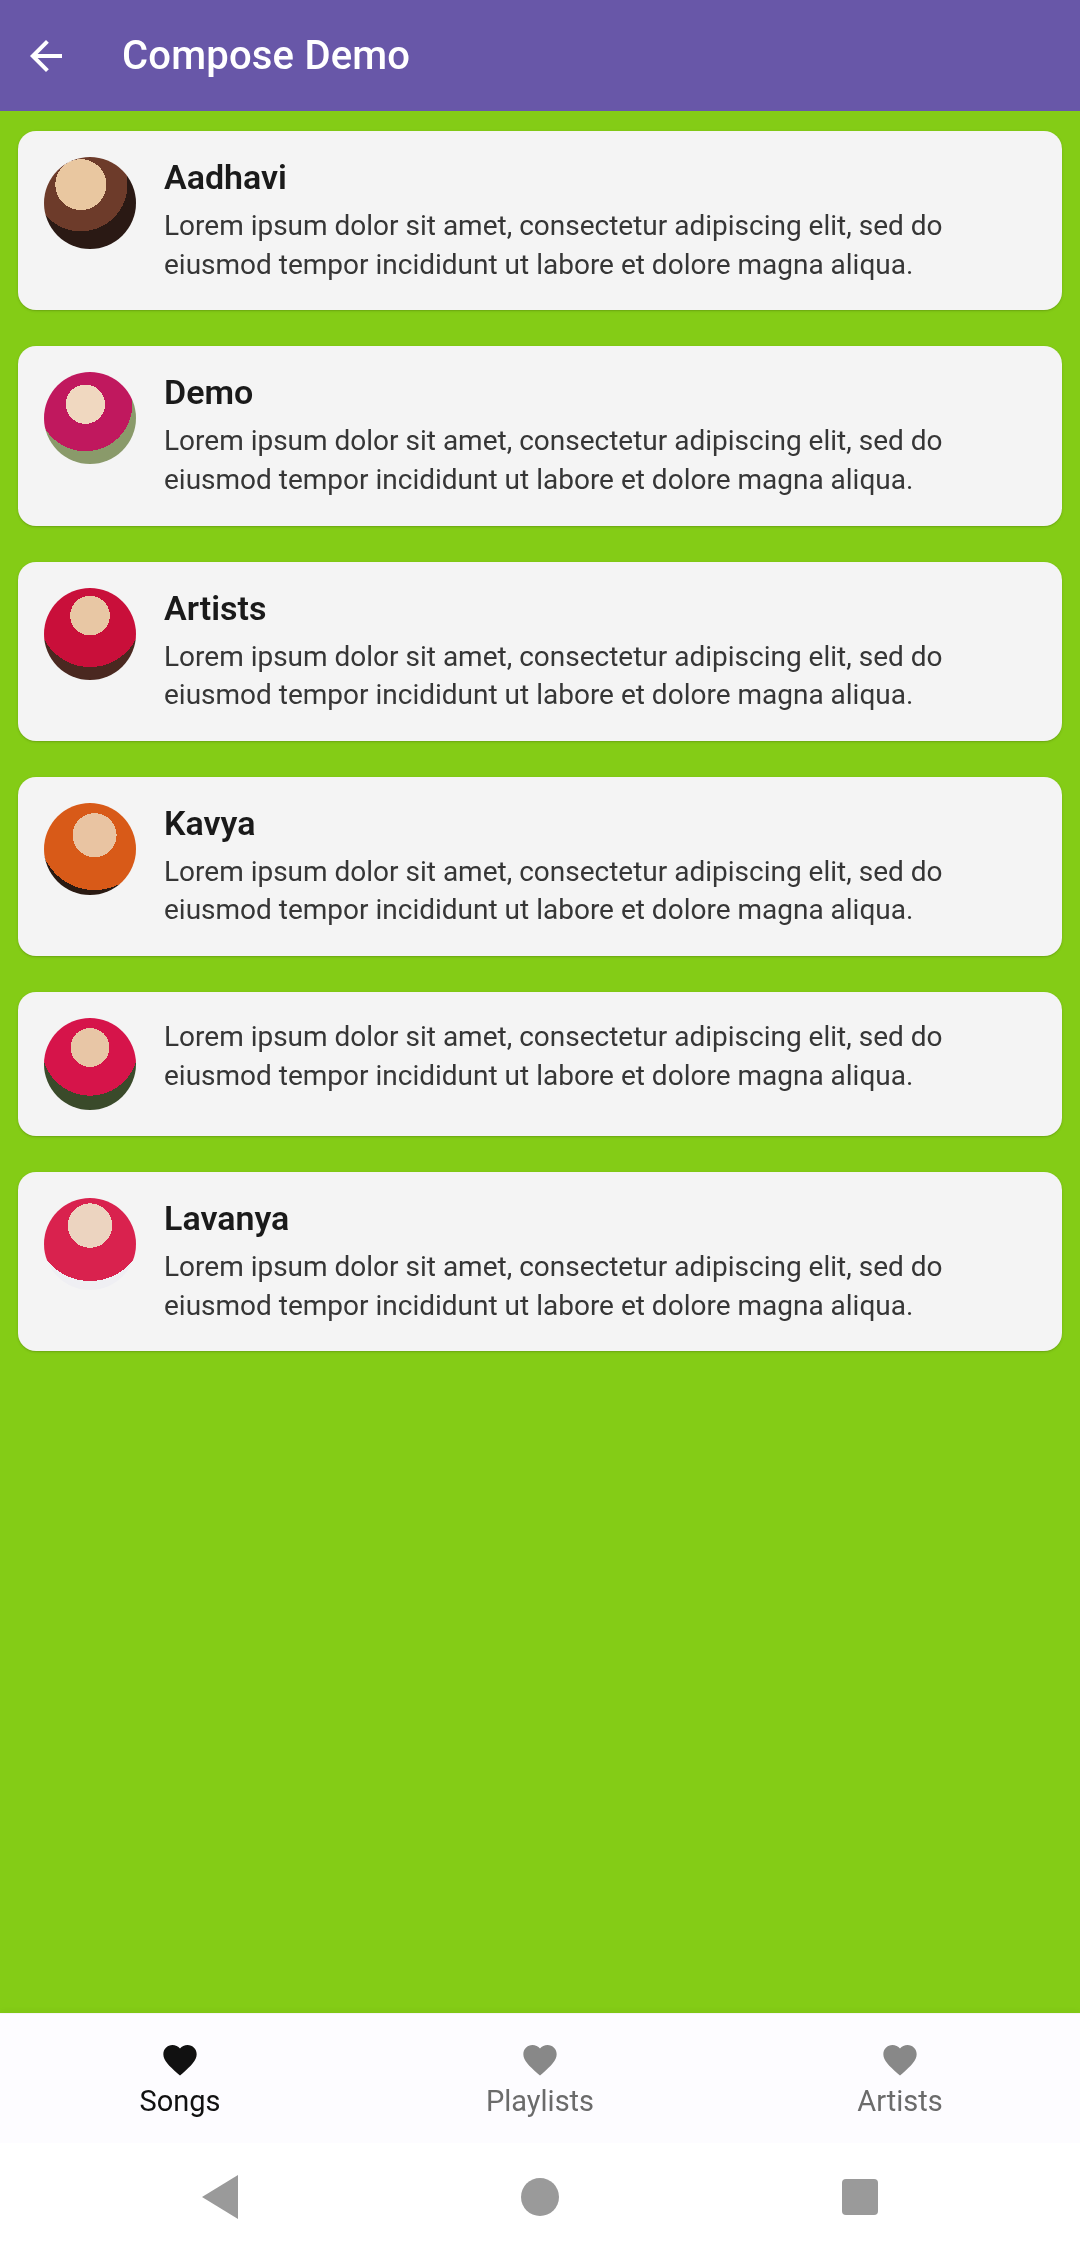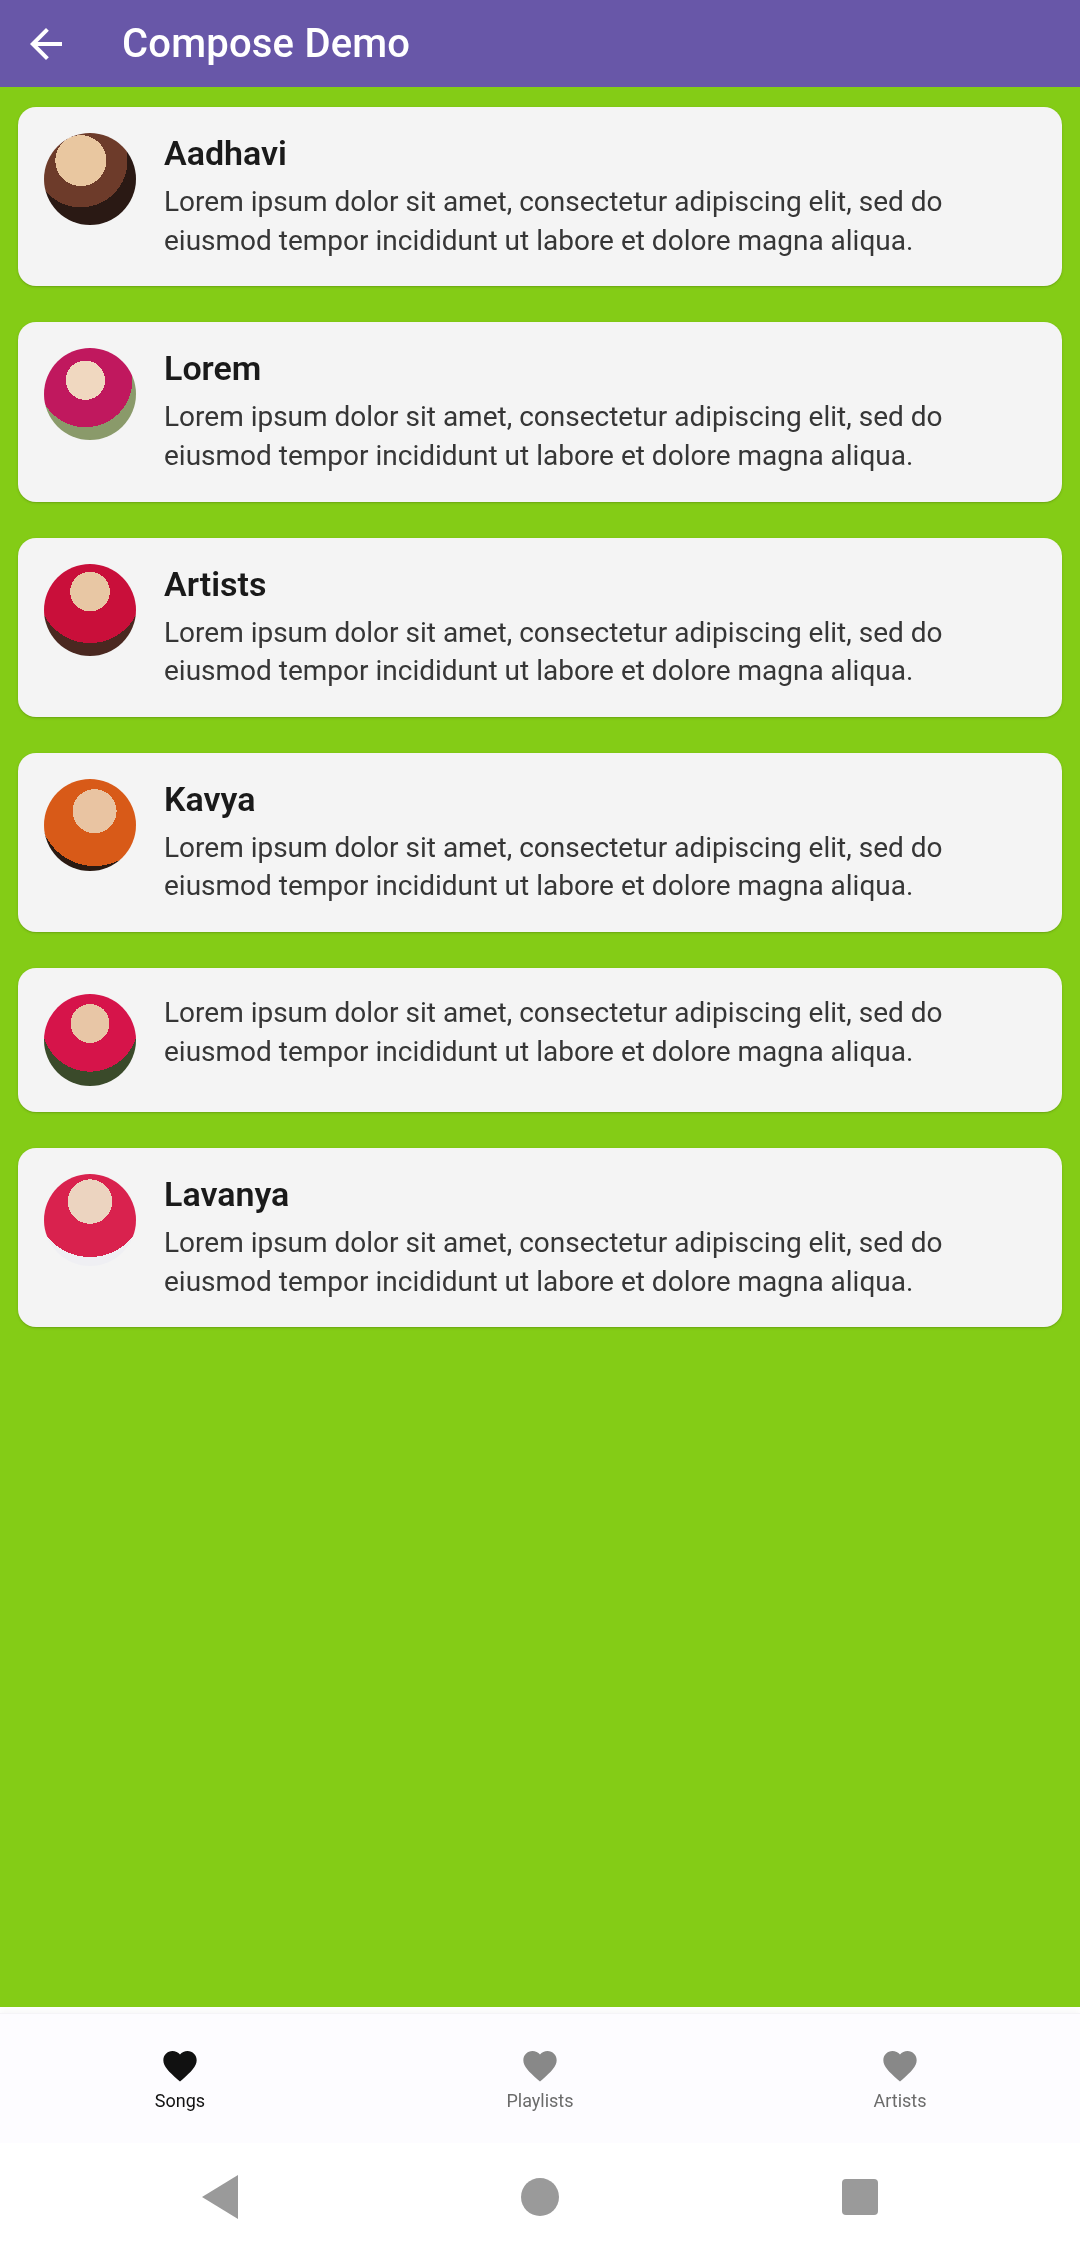--- a/index.html
+++ b/index.html
@@ -6,21 +6,21 @@
   html, body { width: 1080px; height: 2251px; font-family: Roboto, "Helvetica Neue", Arial, sans-serif; background:#ffffff; overflow:hidden; position:relative; }
 
   
   .statusbar { height: 0px; }
 
   
   .appbar {
     background: #6750A4; 
     background: #6b5fb0;
     background: #6750A4;
-    height: 87px;
+    height: 111px;
     display:flex;
     align-items:center;
     padding: 0 22px 0 22px;
     color:#ffffff;
   }
   .appbar .back { width:60px; height:60px; display:flex; align-items:center; justify-content:flex-start; }
   .appbar .back svg { width:48px; height:48px; }
   .appbar-title { font-size:40px; font-weight:500; margin-left:40px; letter-spacing:0.2px;}
 
   
@@ -55,21 +55,21 @@
   
   .bottomnav {
     position:absolute; left:0; right:0; bottom:108px; height:130px;
     background:#fdfcff;
     display:flex;
     border-top:1px solid rgba(0,0,0,0.03);
     box-shadow: 0 -2px 6px rgba(0,0,0,0.04);
   }
   .nav-item { flex:1; display:flex; flex-direction:column; align-items:center; justify-content:center; gap:4px;}
   .nav-item svg { width:40px; height:40px; }
-  .nav-label { font-size:18px; color:#6b6b6b; }
+  .nav-label { font-size:29px; color:#6b6b6b; }
   .nav-item.active .nav-label { color:#111; }
   .nav-item.active svg path { fill:#111; }
   .nav-item:not(.active) svg path { fill:#888; }
 
   
   .sysnav {
     position:absolute; left:0; right:0; bottom:0; height:108px;
     background:#fff;
     display:flex; align-items:center; justify-content:space-around;
     padding: 0 60px;
@@ -109,21 +109,21 @@
     <div class="avatar av0"></div>
     <div class="card-body">
       <div class="card-title">Aadhavi</div>
       <div class="card-desc">Lorem ipsum dolor sit amet, consectetur adipiscing elit, sed do eiusmod tempor incididunt ut labore et dolore magna aliqua.</div>
     </div>
   </div>
 
   <div class="card">
     <div class="avatar av1"></div>
     <div class="card-body">
-      <div class="card-title">Lorem</div>
+      <div class="card-title">Demo</div>
       <div class="card-desc">Lorem ipsum dolor sit amet, consectetur adipiscing elit, sed do eiusmod tempor incididunt ut labore et dolore magna aliqua.</div>
     </div>
   </div>
 
   <div class="card">
     <div class="avatar av2"></div>
     <div class="card-body">
       <div class="card-title">Artists</div>
       <div class="card-desc">Lorem ipsum dolor sit amet, consectetur adipiscing elit, sed do eiusmod tempor incididunt ut labore et dolore magna aliqua.</div>
     </div>

